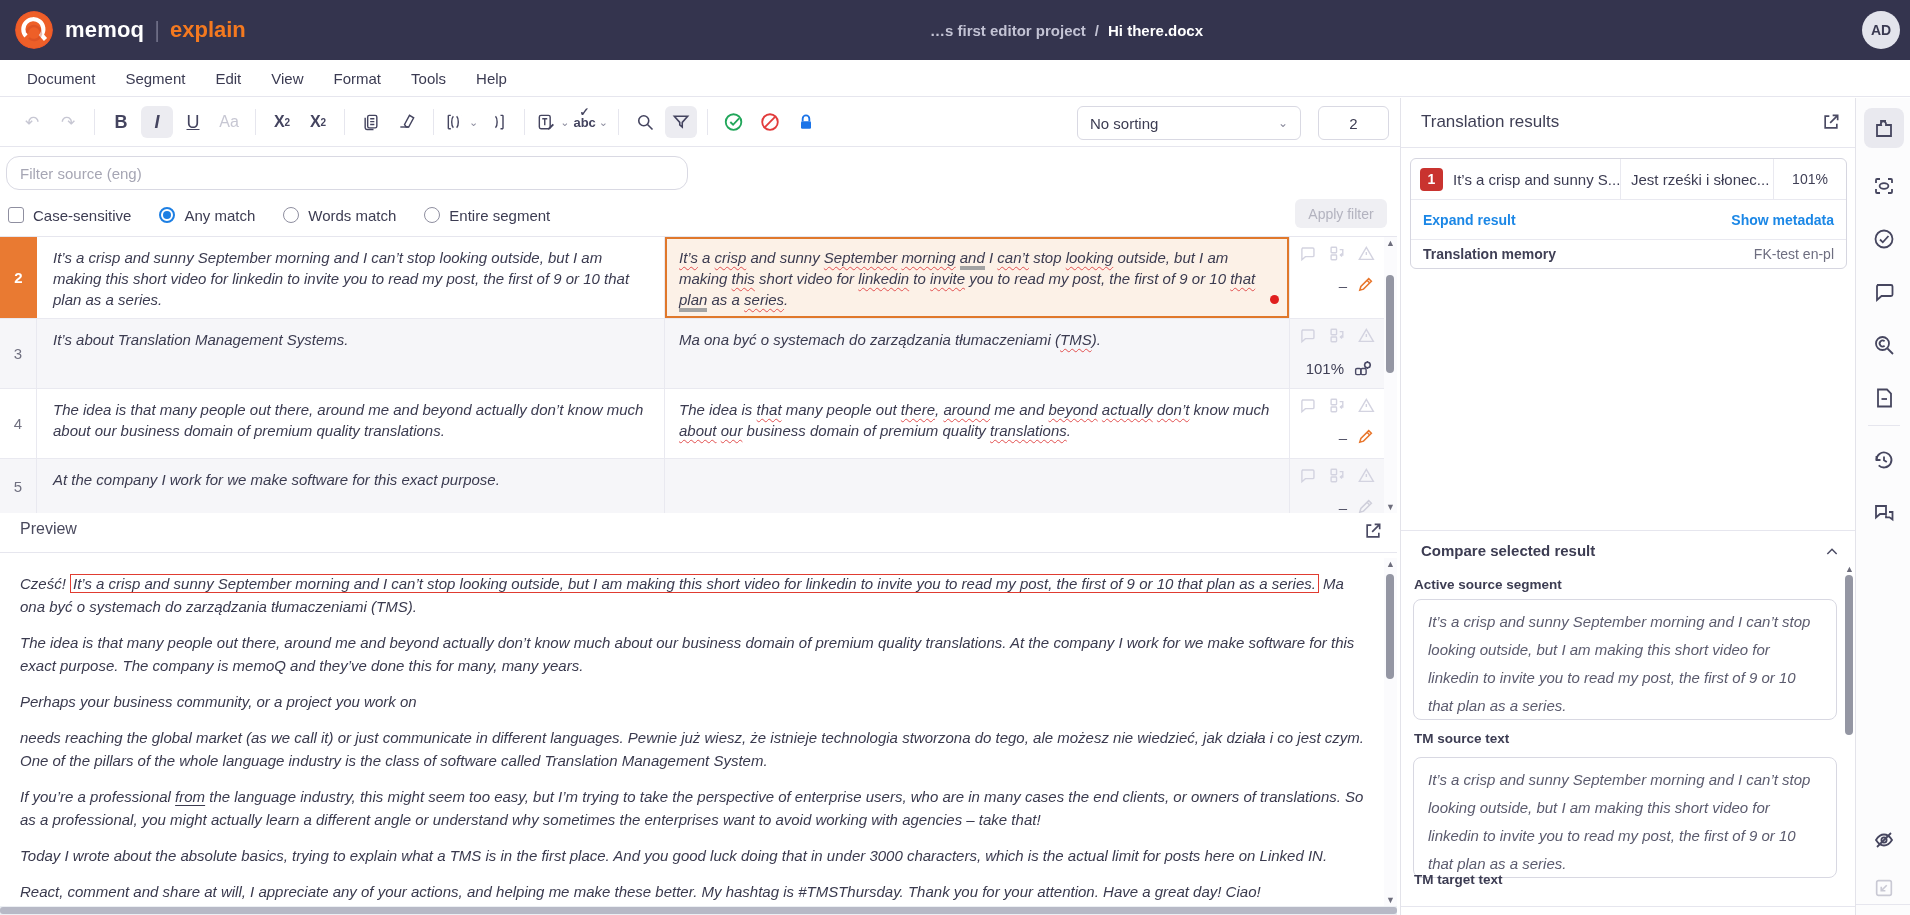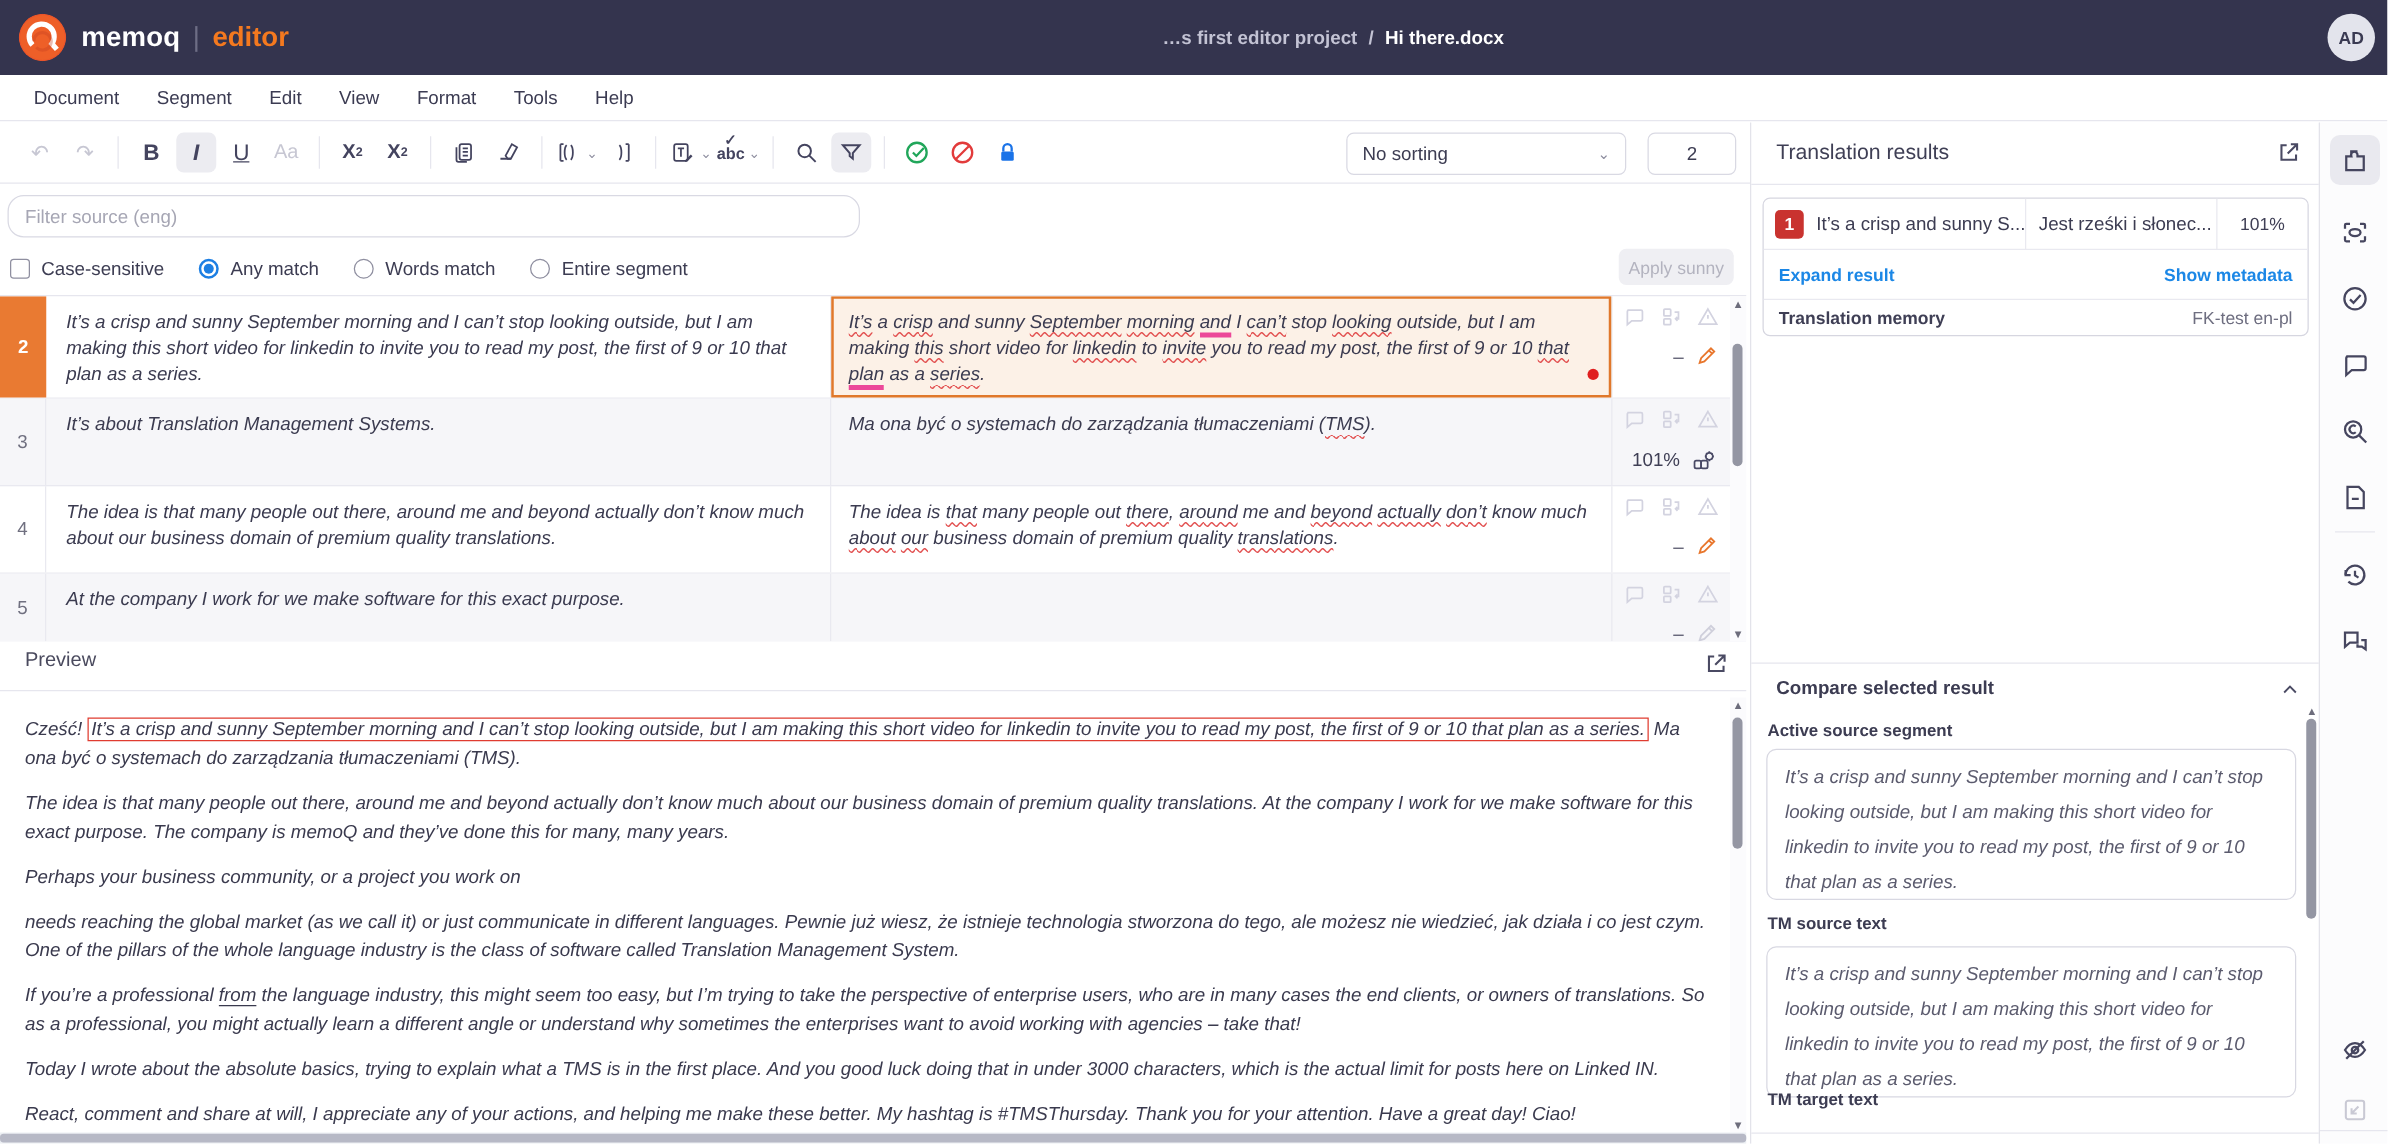--- a/index.html
+++ b/index.html
@@ -62,21 +62,21 @@
   .grow .num { width:37px; flex:0 0 auto; display:flex; align-items:center; justify-content:center; font-size:15px; color:#707080; border-right:1px solid #e9e9f0; }
   .grow .src { width:628px; flex:0 0 auto; padding:10px 16px; font-style:italic; font-size:15px; line-height:21px; color:#3b3b50; border-right:1px solid #e9e9f0; }
   .grow .tgt { width:625px; flex:0 0 auto; padding:10px 14px; font-style:italic; font-size:15px; line-height:21px; color:#3b3b50; border-right:1px solid #e9e9f0; position:relative; }
   .grow .meta { width:94px; flex:0 0 auto; padding:7px 8px 0 6px; }
   .r2 { height:82px; } .r3 { height:70px; } .r4 { height:70px; } .r5 { height:55px; }
   .alt { background:#f6f6f9; }
   .r2 .num { background:#e97a32; color:#fff; font-weight:bold; border-right:none; }
   .sel-box { position:absolute; left:0; top:0; right:0; bottom:0; border:2px solid #e0782b; background:#fcf1e7; padding:8px 12px; font-style:italic; font-size:15px; line-height:21px; color:#3b3b50; }
   .red-dot { position:absolute; right:10px; bottom:14px; width:9px; height:9px; border-radius:50%; background:#e01f1f; }
   u.sp { text-decoration:underline wavy #e25050 1px; text-underline-offset:3px; }
-  .mark { border-bottom:4px solid #ec4899; }
+  .mark { border-bottom:4px solid #a3a3a3; }
   .meta-icons { display:flex; gap:11px; justify-content:flex-start; padding-left:2px; }
   .meta-status { display:flex; align-items:center; justify-content:flex-end; gap:9px; margin-top:13px; font-size:15px; color:#55556a; padding-right:2px; }
   .r3 .meta-status { font-size:15px; color:#3f3f55; }
 
   
   .vscroll { position:absolute; width:13px; background:#fbfbfd; }
   .vscroll .arr { position:absolute; left:0; width:13px; height:12px; color:#6d6d7c; font-size:9px; text-align:center; line-height:12px; }
   .vscroll .thumb { position:absolute; left:2px; width:8px; background:#9496a3; border-radius:4px; }
   .sb-grid { left:1384px; top:237px; height:276px; }
   .sb-grid .thumb { top:38px; height:98px; }
@@ -141,21 +141,21 @@
 
   <div class="topbar">
     <svg class="logo ic" viewBox="0 0 38 38">
       <circle cx="19" cy="19" r="19" fill="#e9542a"></circle>
       <circle cx="19" cy="19" r="18" fill="#ee5f28"></circle>
       <path d="M11 25 a10 10 0 1 1 15.5 -1 l4 4.5" stroke="#fff" stroke-width="4.2" fill="none"></path>
       <path d="M14 27 a7 7 0 1 0 -2-5" stroke="#c43e20" stroke-width="2.5" fill="none" opacity="0.35"></path>
     </svg>
     <span class="brand">memoq</span>
     <span class="brand-sep">|</span>
-    <span class="brand-editor">editor</span>
+    <span class="brand-editor">explain</span>
     <div class="breadcrumb">
       <span class="bc-project">…s first editor project</span>
       <span class="bc-sep">/</span>
       <span class="bc-doc">Hi there.docx</span>
     </div>
     <div class="avatar">AD</div>
   </div>
 
   <div class="menubar">
     <span class="menu-item">Document</span>
@@ -278,21 +278,21 @@
       </span>
     <span class="opt">
         <span class="radio"></span>
         <span>Words match</span>
       </span>
     <span class="opt">
         <span class="radio"></span>
         <span>Entire segment</span>
       </span>
   </div>
-  <button class="apply-btn">Apply sunny</button>
+  <button class="apply-btn">Apply filter</button>
 
   <div class="grid">
 
     <div class="grow r2">
       <div class="num">2</div>
       <div class="src">It’s a crisp and sunny September morning and I can’t stop looking outside, but I am making this short video for linkedin to invite you to read my post, the first of 9 or 10 that plan as a series.</div>
       <div class="tgt">
         <div class="sel-box"><u class="sp">It’s</u> a <u class="sp">crisp</u> and sunny <u class="sp">September</u> <u class="sp">morning</u> <span class="mark">and</span> I <u class="sp">can’t</u> stop <u class="sp">looking</u> outside, but I am making <u class="sp">this</u> short video for <u class="sp">linkedin</u> to <u class="sp">invite</u> you to read my post, the first of 9 or 10 <u class="sp">that</u> <span class="mark">plan</span> as a <u class="sp">series</u>.</div>
         <span class="red-dot"></span>
       </div>

